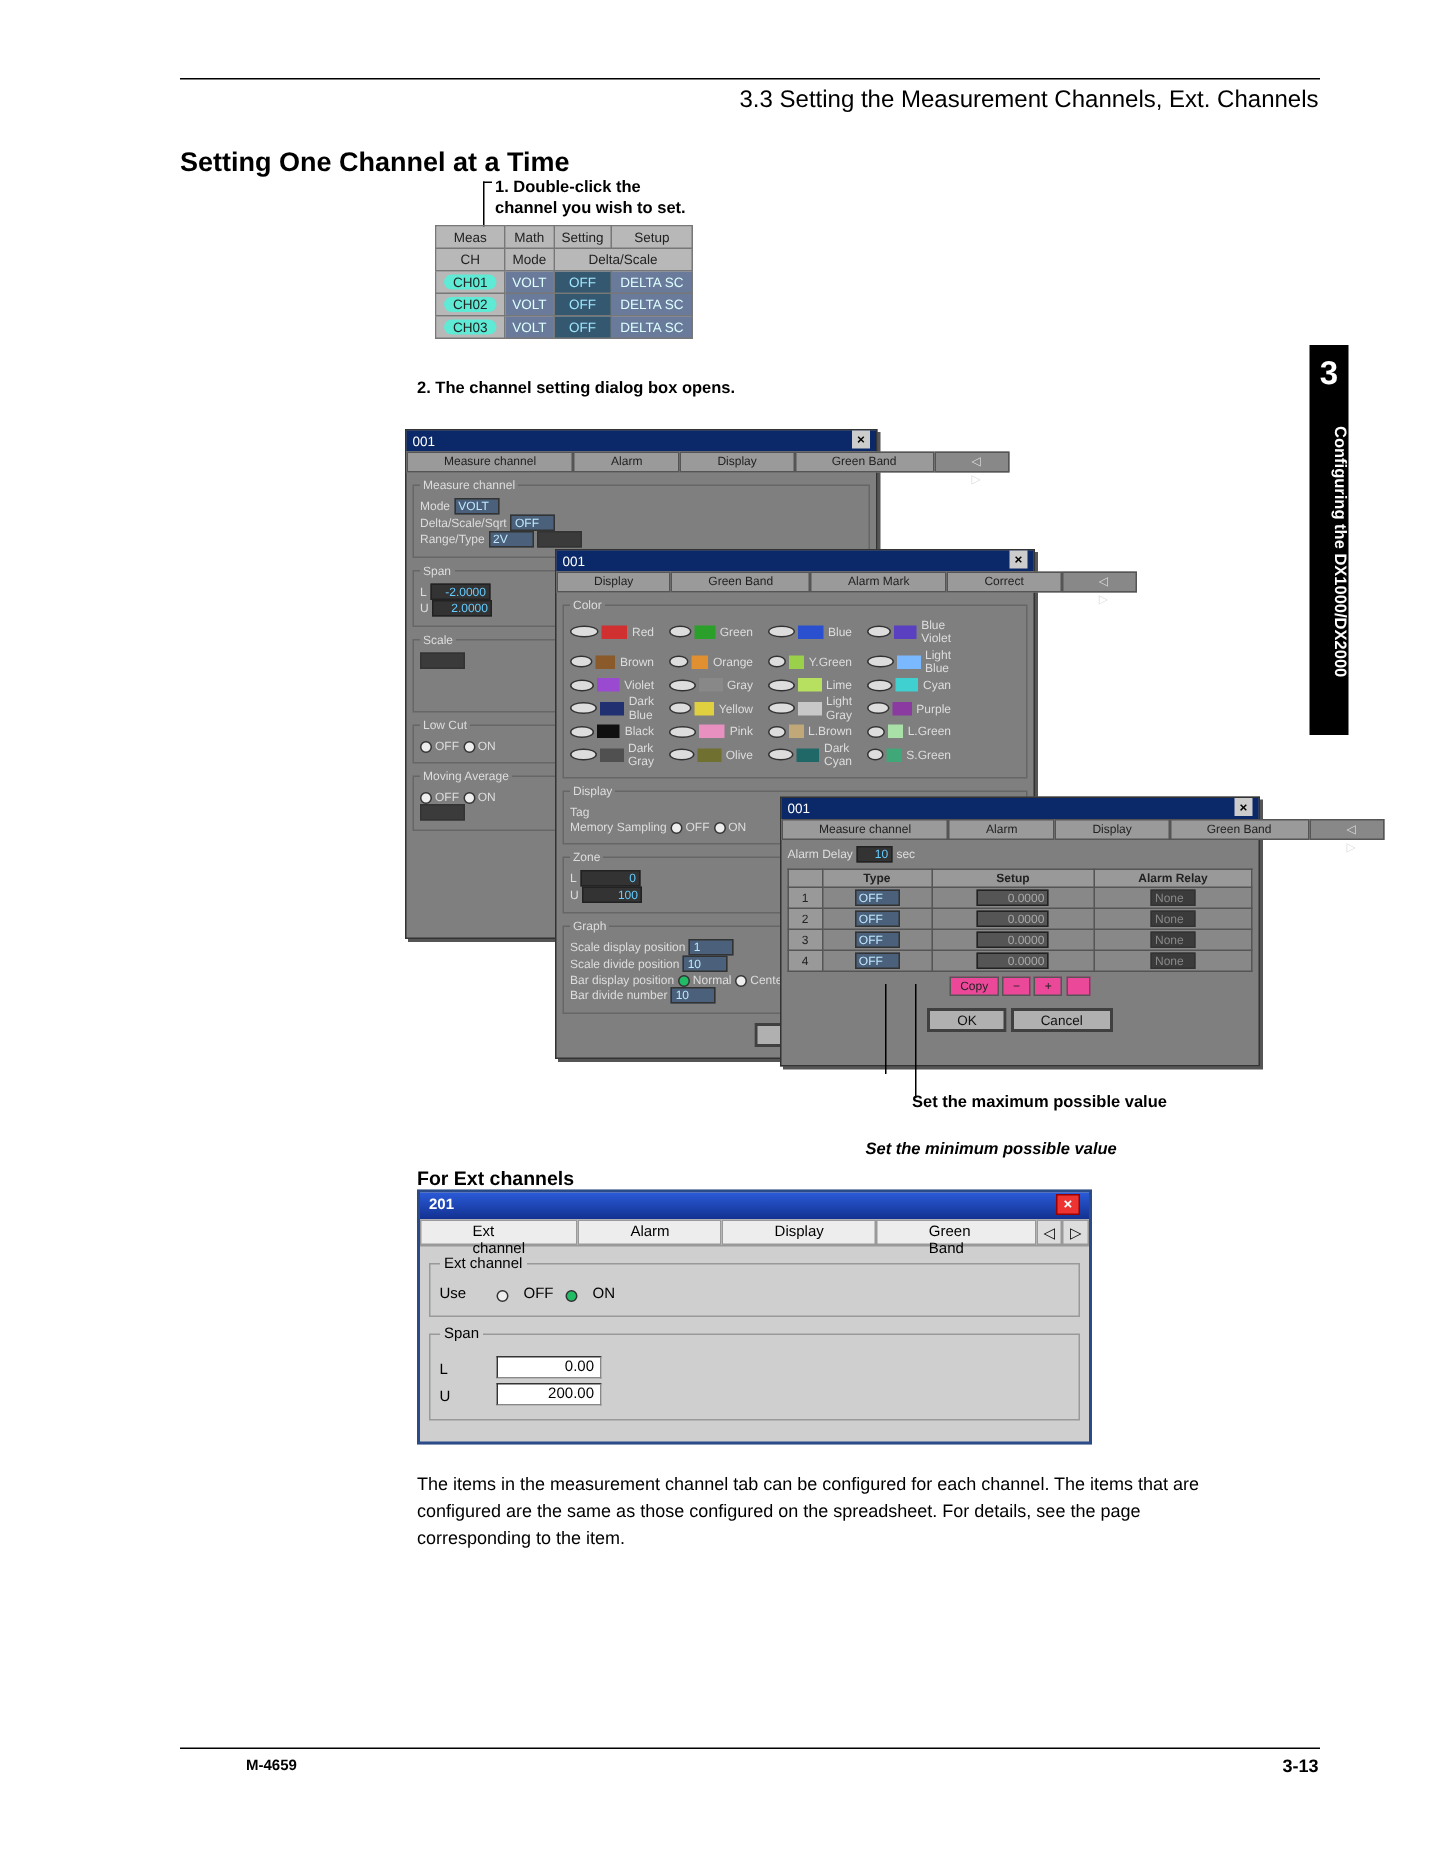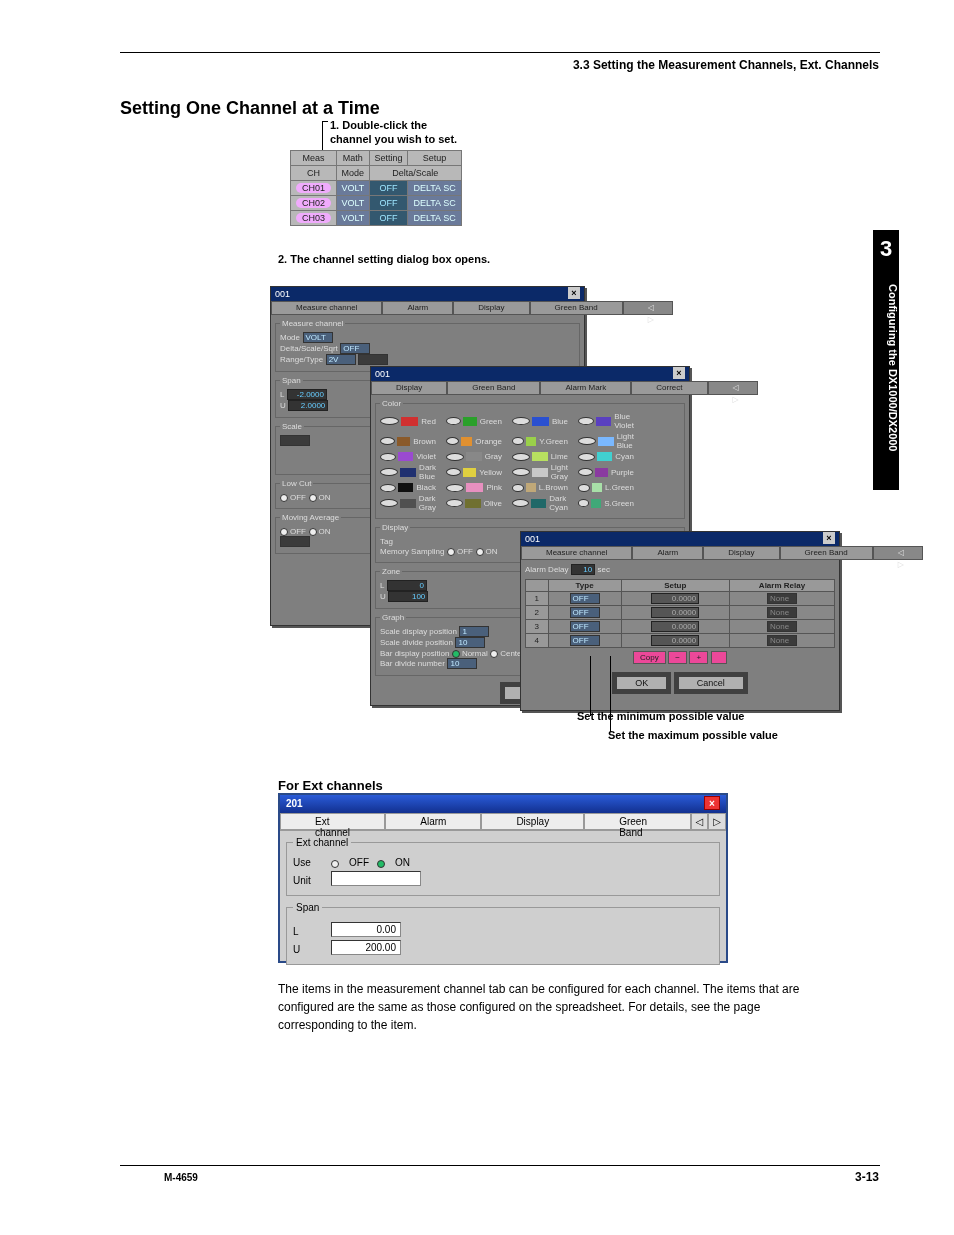--- a/index.html
+++ b/index.html
@@ -5,21 +5,21 @@
   * { box-sizing: border-box; margin: 0; padding: 0; }
   body {
     font-family: Arial, Helvetica, sans-serif;
     background: #fff;
     width: 954px;
     height: 1235px;
     position: relative;
     color: #000;
   }
   .top-rule { position:absolute; left:120px; top:52px; width:760px; border-top:1px solid #000;}
-  .header-right { position:absolute; right:75px; top:58px; font-size:12px; font-weight:bold;}
+  .header-right { position:absolute; right:75px; top:58px; font-size:16px; font-weight:normal;}
   .side-tab {
     position:absolute; right:55px; top:230px; width:26px; height:260px;
     background:#000; color:#fff;
   }
   .side-tab .big3 { color:#fff; font-size:22px; font-weight:bold; text-align:center; padding-top:6px;}
   .side-tab .vtext {
     position:absolute; top:50px; left:0; width:26px; height:200px;
     writing-mode: vertical-rl; text-orientation: mixed;
     font-size:11px; font-weight:bold; text-align:left; padding-top:4px;
   }
@@ -29,42 +29,42 @@
   .step1-lineb { position:absolute; left:306px; top:160px; width:18px; border-top:1px solid #000;}
 
   
   .grid1 { position:absolute; left:290px; top:150px; width:172px; font-size:9px;}
   .grid1 table { border-collapse:collapse; width:100%; }
   .grid1 th, .grid1 td { border:1px solid #777; background:#b8b8b8; padding:2px 3px; text-align:center; color:#222;margin-left:40px;}
   .grid1 th { background:#b8b8b8; font-weight:normal;}
   .grid1 .volt { background:#6a7a9a; color:#dff;}
   .grid1 .off  { background:#33586f; color:#9fe6ff;}
   .grid1 .delta{ background:#6a7a9a; color:#dff;}
-  .grid1 .chpill { background:#f0abfc; border-radius:10px; padding:0 6px; display:inline-block;}
+  .grid1 .chpill { background:#5eead4; border-radius:10px; padding:0 6px; display:inline-block;}
   .grid1 .circled { border-radius:10px; }
 
   .step2 { position:absolute; left:278px; top:253px; font-size:11px; font-weight:bold;}
 
   
   .dlg {
     position:absolute; background:#7f7f7f; border:1px solid #333; box-shadow:2px 2px 0 #555;
     font-size:9px; color:#e0e0e0;
   }
   .dlg .titlebar { background:#0b2968; color:#fff; height:14px; line-height:14px; padding:0 4px; display:flex; justify-content:space-between;}
   .dlg .titlebar .xbtn { background:#ccc; color:#000; width:12px; height:12px; text-align:center; line-height:12px; font-weight:bold;}
   .dlg .tabs { display:flex; background:#7f7f7f; height:14px;}
   .dlg .tabs div { flex:0 0 auto; padding:0 24px; border:1px solid #555; background:#9a9a9a; color:#222; line-height:12px; font-size:8px;}
   .dlg .tabs .arrows { margin-left:auto; background:#888; width:30px; text-align:center; color:#ddd;}
   .dlg fieldset { border:1px solid #666; margin:4px; padding:4px 4px 6px 4px; }
   .dlg legend { font-size:8px; color:#ddd; padding:0 2px;}
   .dlg label { font-size:8px; color:#ddd; }
   .sel { background:#4a607b; color:#bfe8ff; border:1px solid #333; padding:0 2px; font-size:8px; display:inline-block; min-width:30px; text-align:left;}
   .sel.dark { background:#3b3b3b; color:#888;}
   .numbox { background:#333; color:#6cf; border:1px solid #222; padding:0 2px; font-size:8px; display:inline-block; min-width:40px; text-align:right;}
-  .btn { background:#b0b0b0; color:#111; border:5px solid #404040; padding:1px 18px; font-size:9px; display:inline-block;}
+  .btn { background:#b0b0b0; color:#111; border:2px solid #404040; padding:1px 18px; font-size:9px; display:inline-block;}
   .radio { display:inline-block; width:8px; height:8px; border-radius:50%; border:1px solid #333; background:#eee; vertical-align:middle; margin-right:2px;}
   .radio.on { background:#2b6; }
 
   .dlg1 { left:270px; top:286px; width:315px; height:340px; }
   .dlg2 { left:370px; top:366px; width:320px; height:340px; }
   .dlg3 { left:520px; top:531px; width:320px; height:180px; }
 
   .colorsw { display:inline-block; width:18px; height:9px; vertical-align:middle; margin-right:3px;}
   .colorrow { display:flex; flex-wrap:wrap; gap:2px 10px; }
   .colorrow span { display:inline-flex; align-items:center; font-size:8px; color:#ddd; width:56px;}
@@ -344,21 +344,21 @@
   </div>
   <div style="text-align:center;margin-top:6px">
     <span class="btn">OK</span>
     <span class="btn">Cancel</span>
   </div>
 </div>
 
 <div class="callout-line" style="left:590px; top:656px; height:60px;"></div>
 <div class="callout-line" style="left:610px; top:656px; height:76px;"></div>
 <div class="callout" style="left:608px; top:729px;">Set the maximum possible value</div>
-<div class="callout" style="left:577px; top:710px;">Set the minimum possible value</div>
+<div class="callout" style="left:577px; top:760px;font-style:italic;">Set the minimum possible value</div>
 
 <div class="section-h">For Ext channels</div>
 
 <div class="dlg201">
   <div class="titlebar2">
     <span>201</span>
     <span class="xbtn2">×</span>
   </div>
   <div class="tabs2">
     <div>Ext channel</div>
@@ -370,24 +370,20 @@
   </div>
   <fieldset>
     <legend>Ext channel</legend>
     <div class="row">
       <span style="width:30px">Use</span>
       <span class="radio"></span>
         <span>OFF</span>
       <span class="radio on"></span>
         <span>ON</span>
     </div>
-    <div class="row">
-      <span style="width:30px">Unit</span>
-      <input class="numfield" style="text-align: left; width: 90px;">
-    </div>
   </fieldset>
   <fieldset>
     <legend>Span</legend>
     <div class="row">
       <span style="width:30px">L</span>
       <span class="numfield">0.00</span>
     </div>
     <div class="row">
       <span style="width:30px">U</span>
       <span class="numfield">200.00</span>

